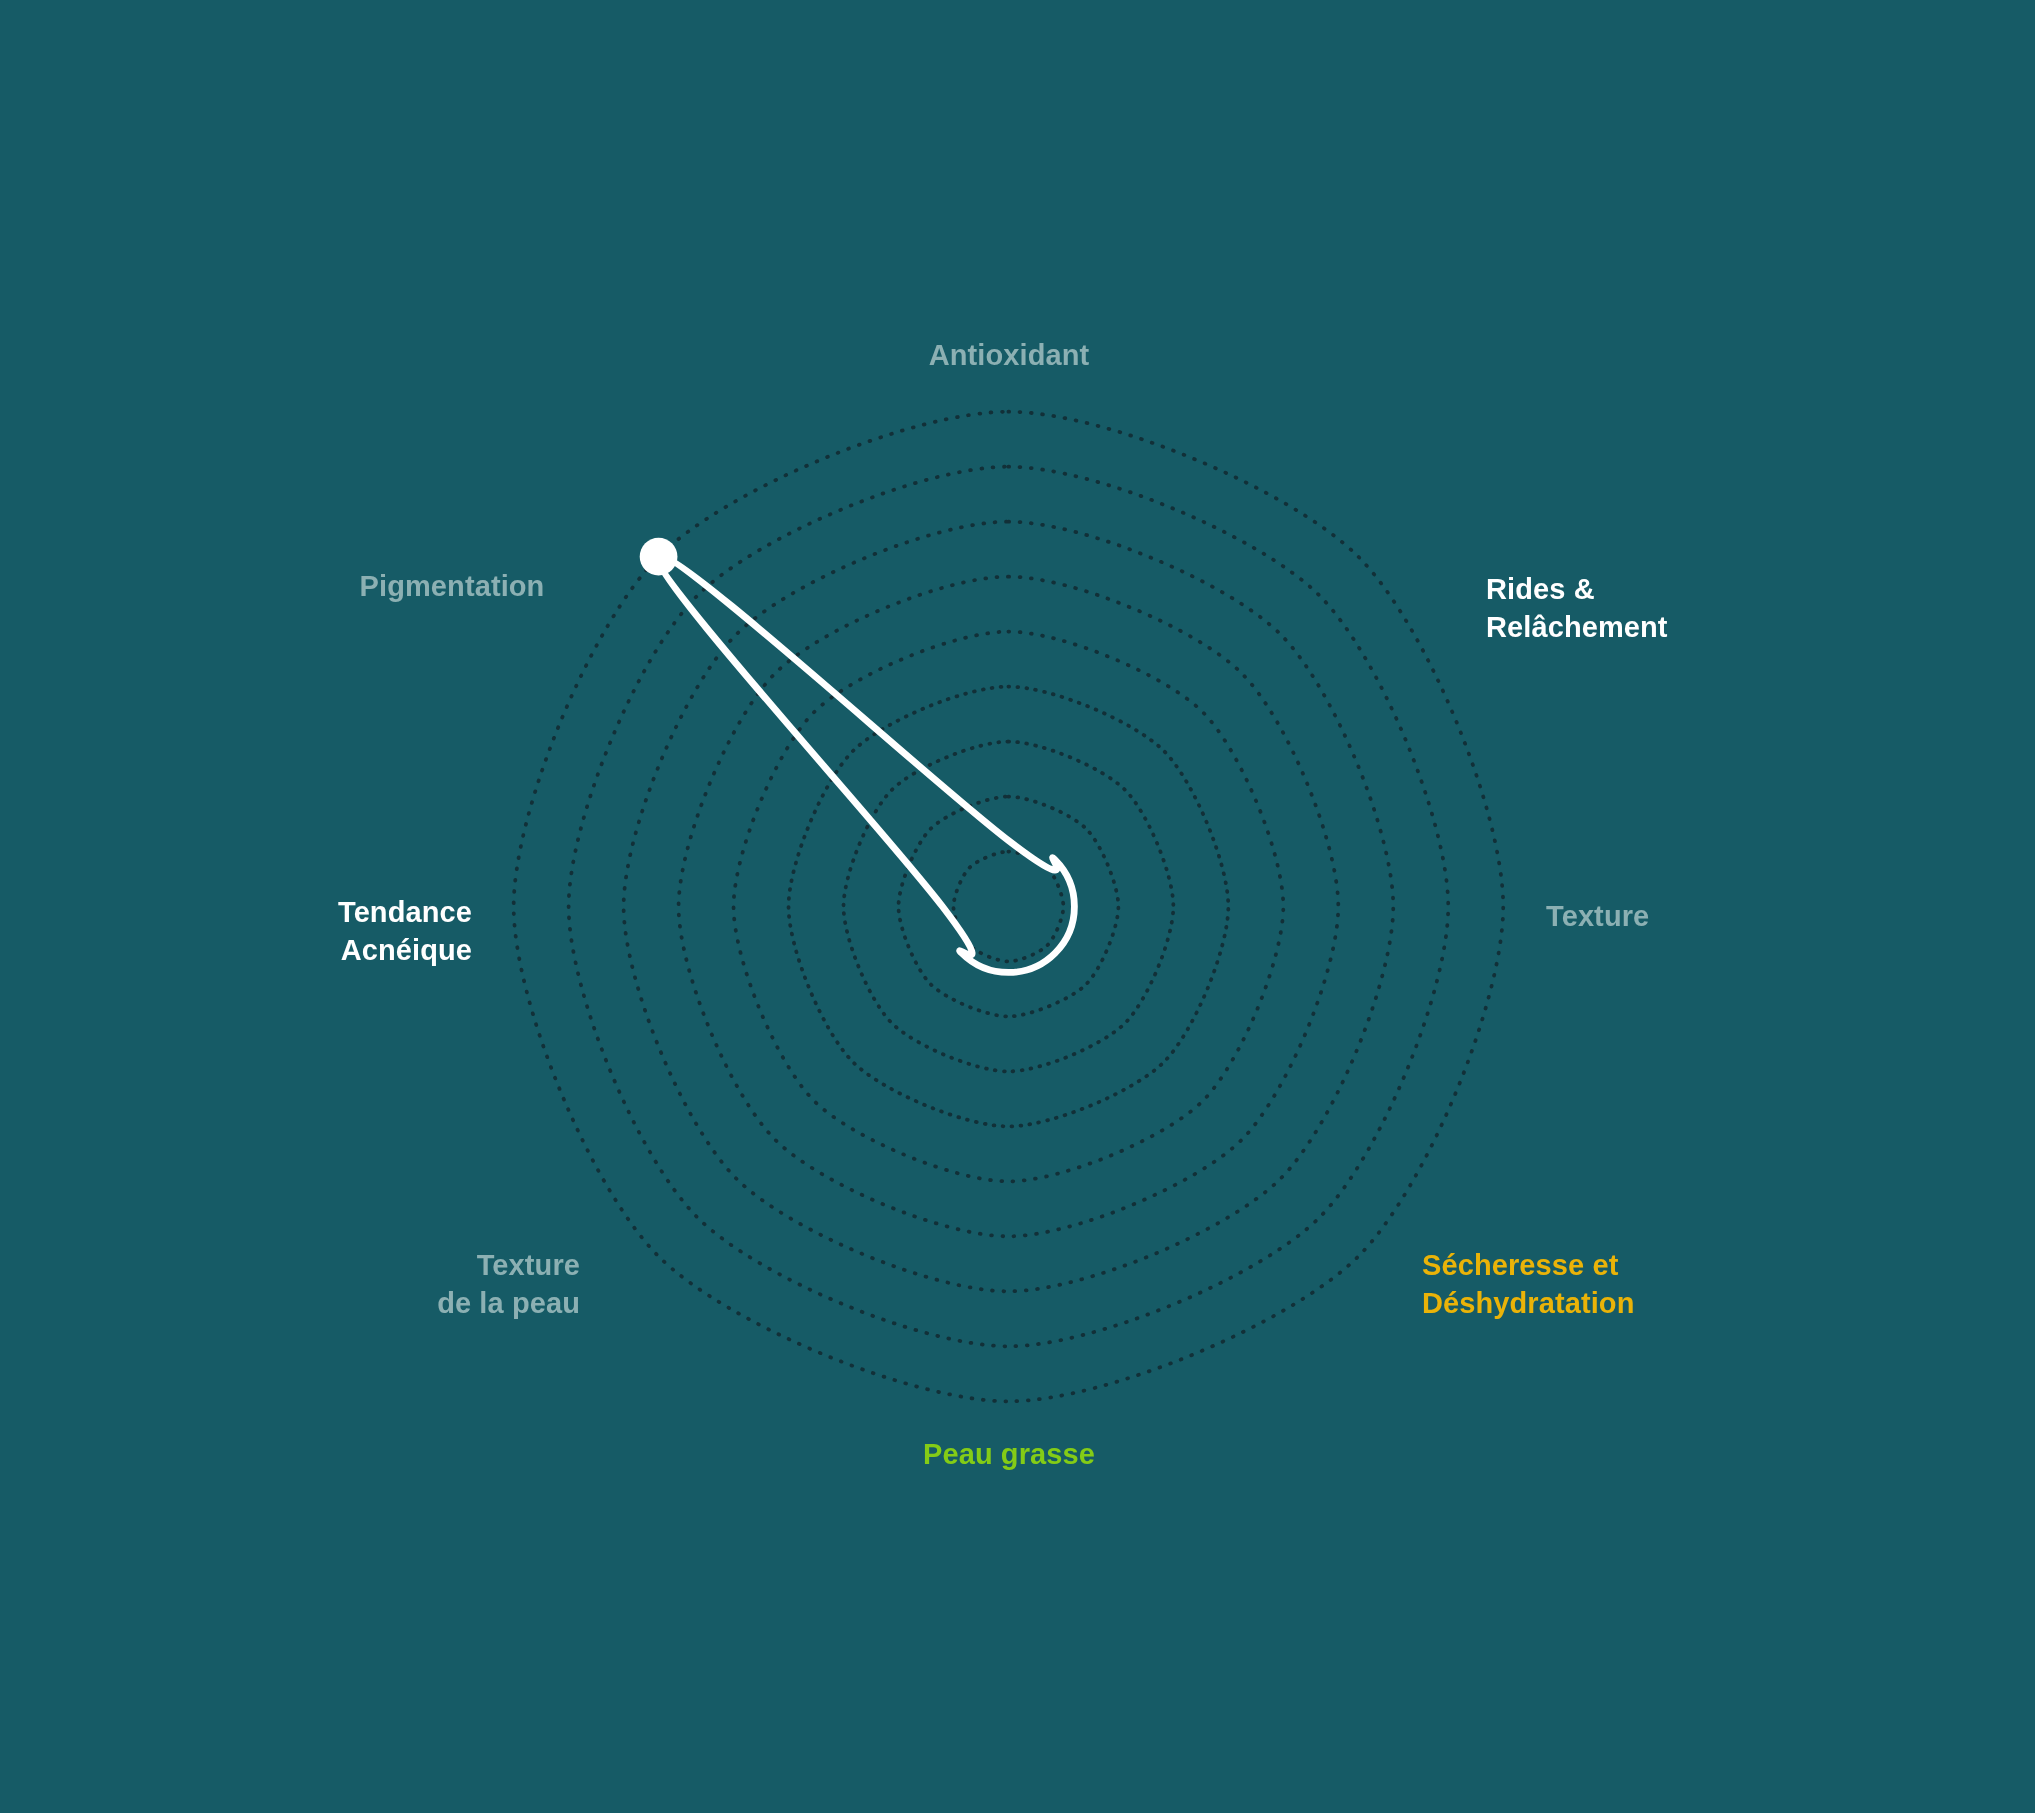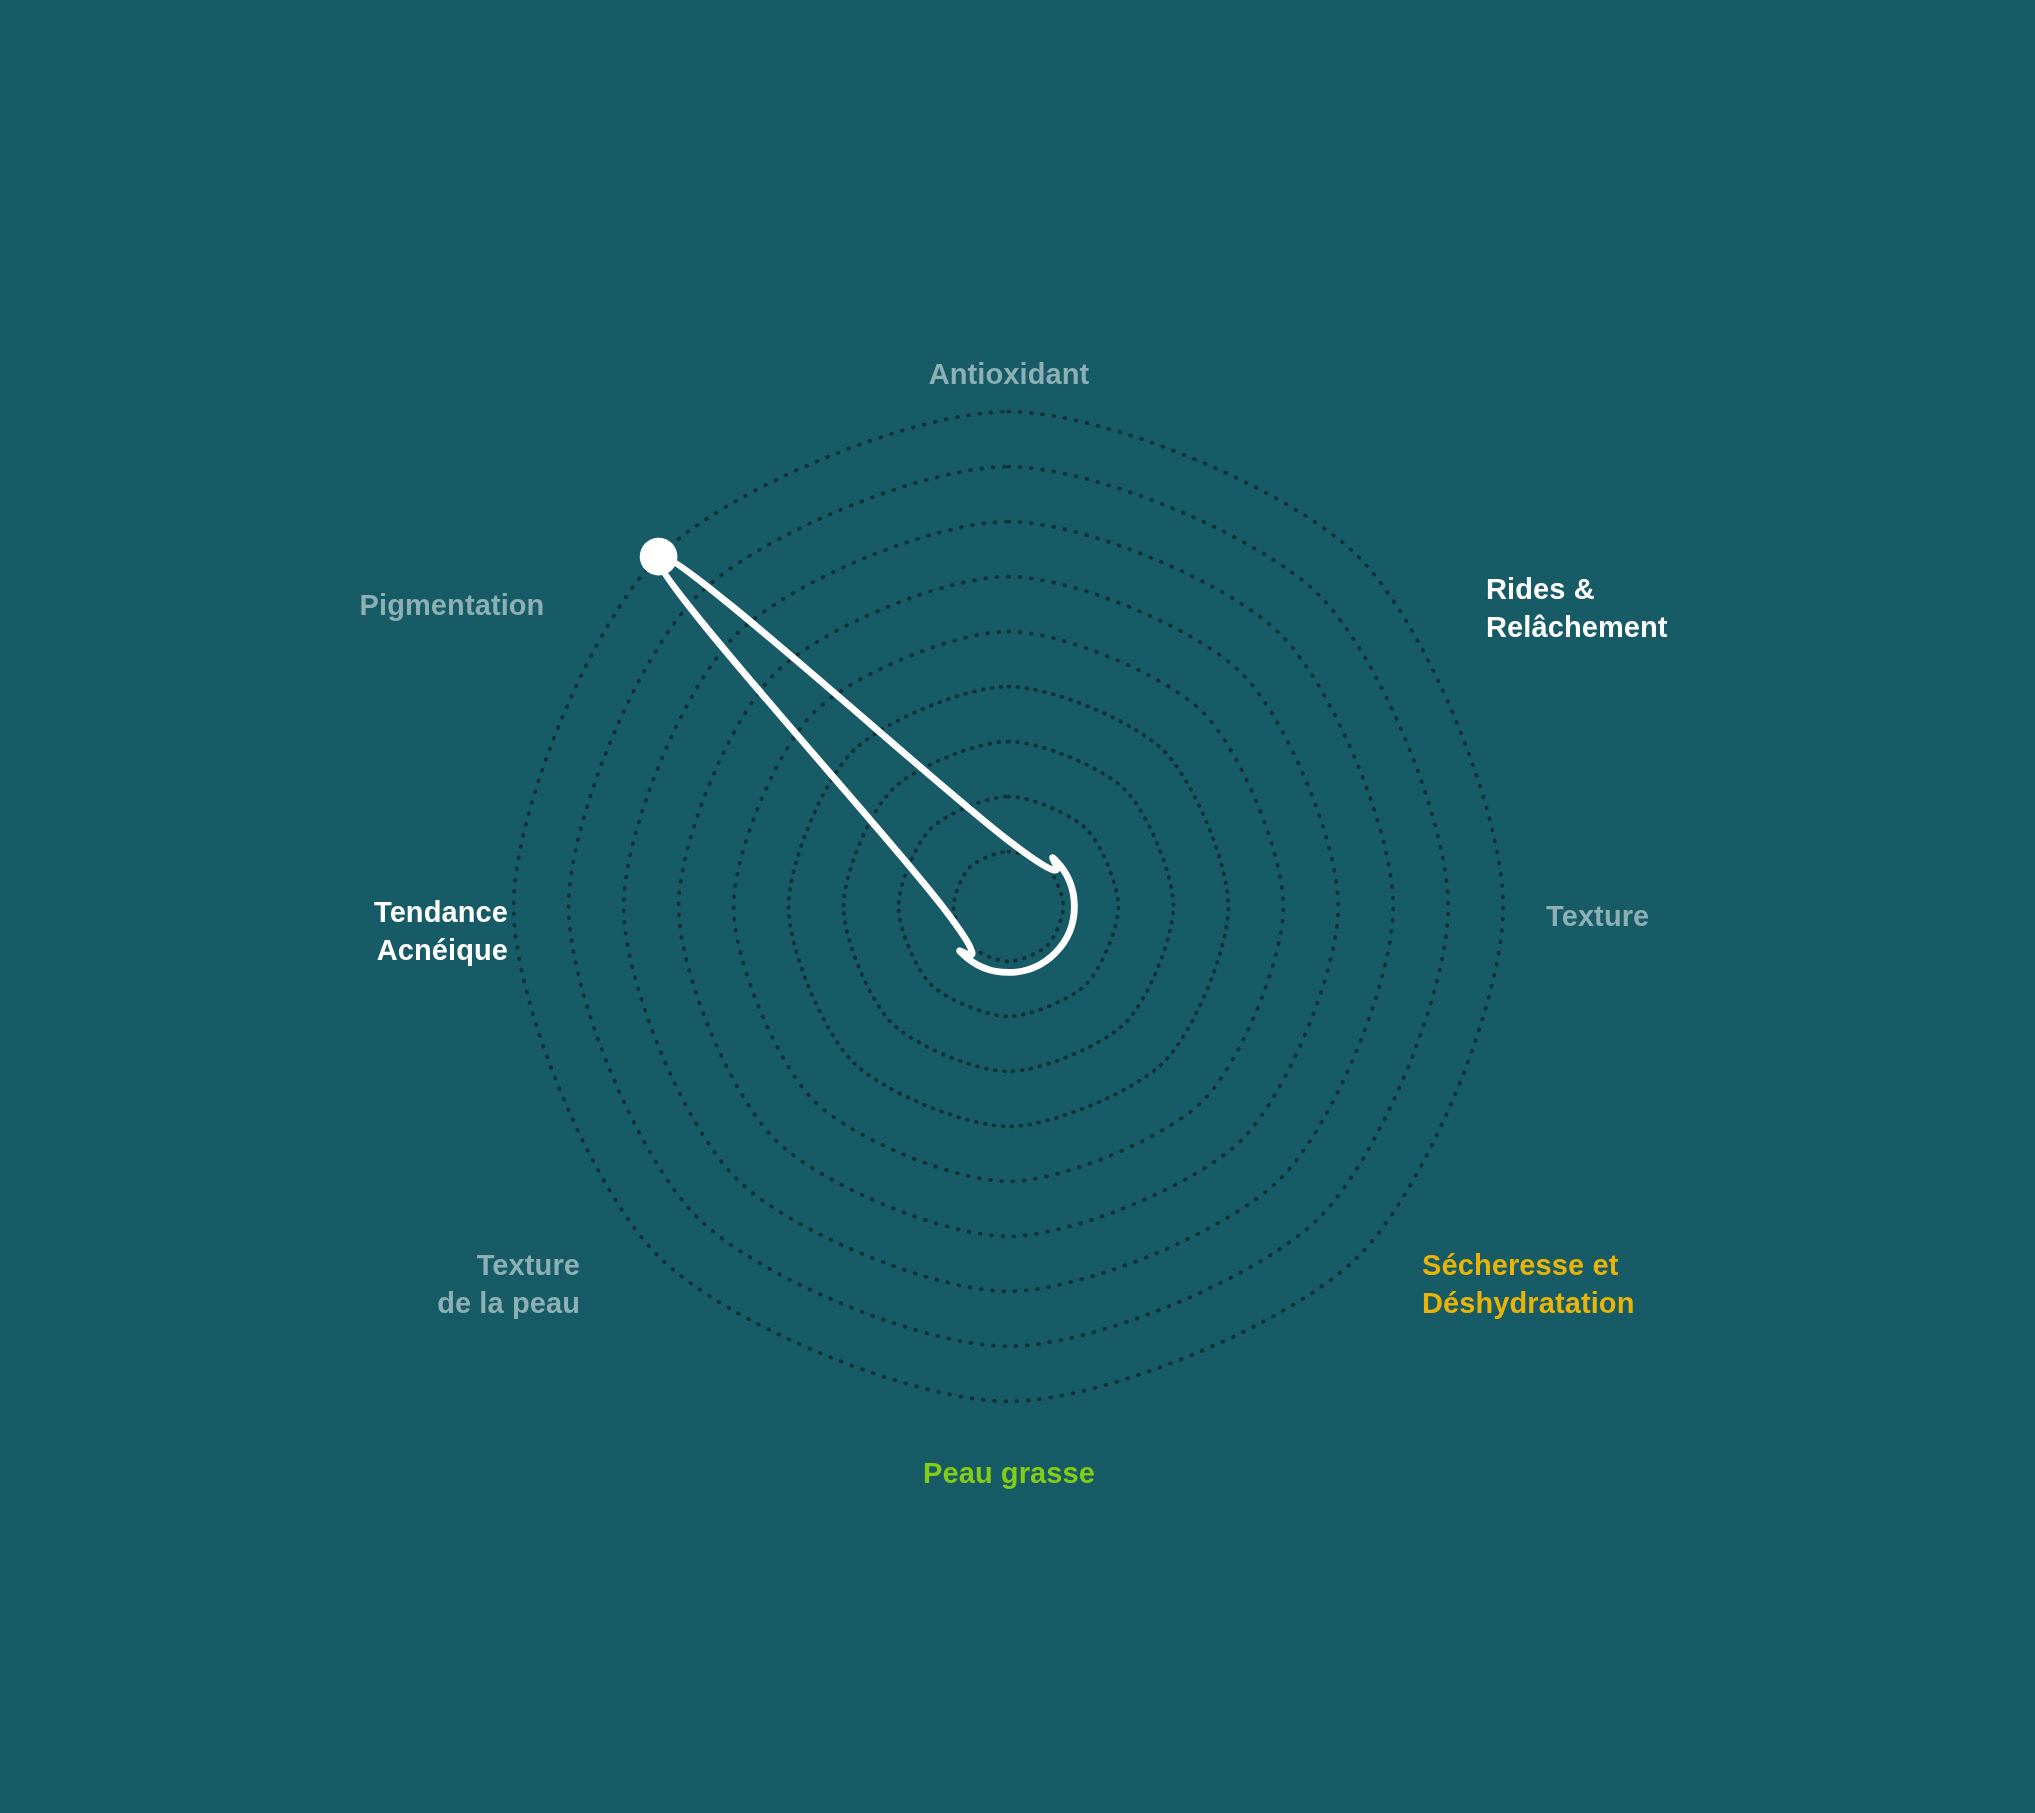--- a/index.html
+++ b/index.html
@@ -32,21 +32,21 @@
     font-size: 29px;
     line-height: 1.32;
     color: #8cb0b3;
     white-space: pre-line;
     letter-spacing: 0.1px;
     user-select: none;
   }
   .axis-label.active {
     color: #ffffff;
   }
-  .lbl-center { transform: translate(-50%, -50%); text-align: center; margin-top: 19px; }
+  .lbl-center { transform: translate(-50%, -50%); text-align: center; }
   .lbl-left   { transform: translate(0, -50%);     text-align: left; }
   .lbl-right  { transform: translate(-100%, -50%); text-align: right; }
 </style>
 </head>
 <body>
 
 <div id="stage">
   <svg id="radar-svg" viewBox="0 0 2694 2400" preserveAspectRatio="none" xmlns="http://www.w3.org/2000/svg">
     <rect x="0" y="0" width="2694" height="2400" fill="#165b66"></rect>
     <g id="grid-rings">
@@ -72,17 +72,17 @@
       <div class="axis-label lbl-center" style="left: 1009px; top: 355px; color: rgb(140, 176, 179);">Antioxidant</div>
       <div class="axis-label lbl-left" style="left: 1486px; top: 608px; color: #ffffff;">Rides &amp;
 Relâchement</div>
       <div class="axis-label lbl-left" style="left: 1546px; top: 916px; color: rgb(140, 176, 179);">Texture</div>
       <div class="axis-label lbl-left" style="left: 1422px; top: 1284px; color: #eab308;">Sécheresse et
 Déshydratation</div>
       <div class="axis-label lbl-center" style="left: 1009px; top: 1454px; color: #84cc16;">Peau grasse</div>
       <div class="axis-label lbl-right" style="left: 580px; top: 1284px; color: rgb(140, 176, 179);">Texture
 de la peau</div>
       <div class="axis-label lbl-center" style="left: 452px; top: 586px; color: rgb(140, 176, 179);">Pigmentation</div>
-      <div class="axis-label lbl-right active" style="left: 472px; top: 931px; color: rgb(255, 255, 255); margin-left: 36px;">Tendance
+      <div class="axis-label lbl-right active" style="left: 472px; top: 931px; color: rgb(255, 255, 255);">Tendance
 Acnéique</div>
     </div>
 </div>
 
 
 </body></html>

